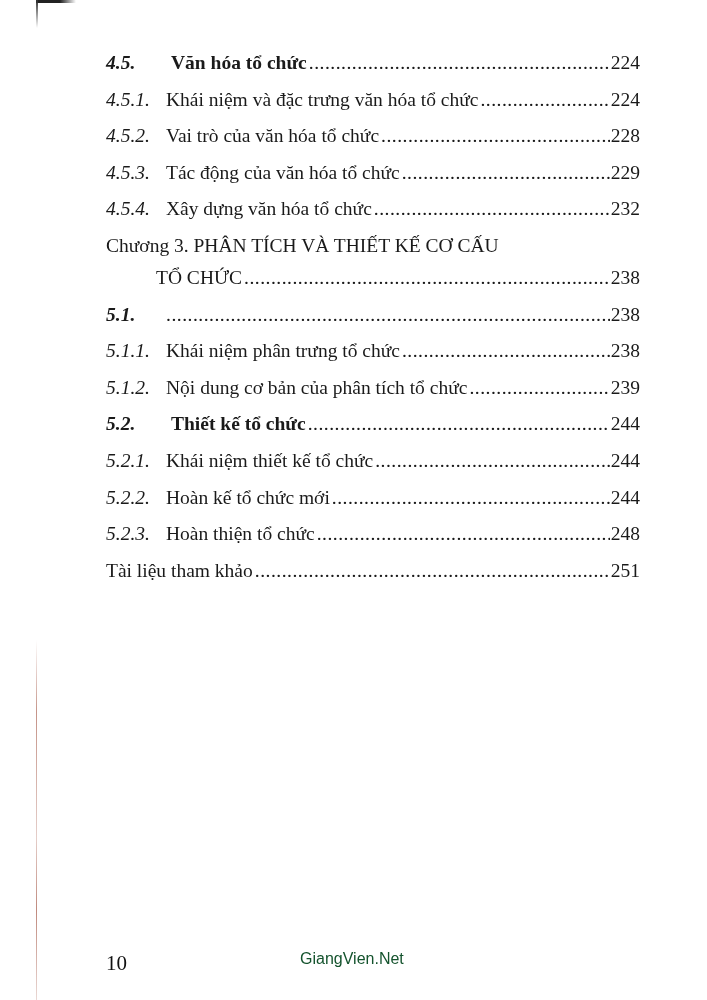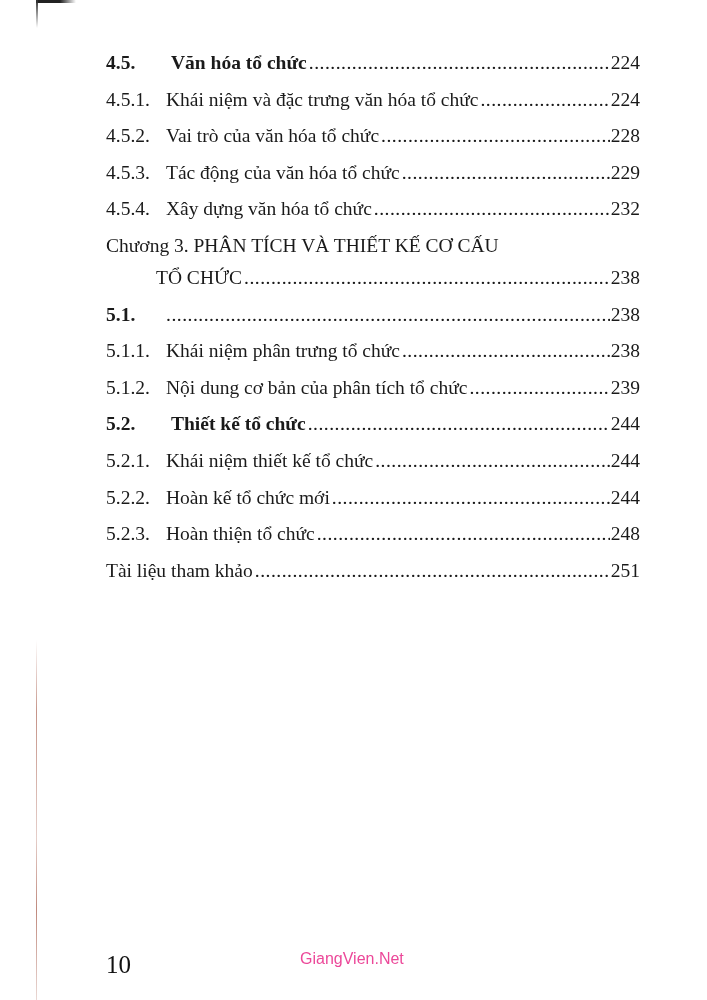--- a/index.html
+++ b/index.html
@@ -19,40 +19,40 @@
   }
   .edge-line {
     position: absolute; left: 36px; top: 640px; width: 1px; height: 360px;
     background: linear-gradient(180deg, rgba(150,60,40,0) 0%, rgba(150,60,40,0.55) 20%, rgba(150,60,40,0.25) 55%, rgba(150,60,40,0.6) 75%, rgba(150,60,40,0.2) 100%);
   }
   .toc { position: absolute; left: 106px; top: 52px; width: 534px; }
   .row {
     display: flex; align-items: baseline; font-size: 19.5px; line-height: 22px;
     height: 22px; margin-bottom: 14.6px; white-space: nowrap;
   }
-  .num { width: 60px; flex: 0 0 60px; }
+  .num { width: 60px; flex: 0 0 60px; font-style: italic; }
   .row.bold { font-weight: bold; }
   .row.bold .num { width: 60px; flex: 0 0 60px; }
   .title { flex: 0 0 auto; padding-right: 2px; }
   .row.bold .title { padding-left: 5px; }
   .leader {
     flex: 1 1 auto; overflow: hidden; font-weight: normal;
     letter-spacing: 0.5px;
   }
   .leader::before {
     content: "........................................................................................................................................................................................................";
   }
   .page { flex: 0 0 auto; font-weight: normal; padding-left: 1px; }
   .chapter-line1 { font-size: 19.5px; line-height: 22px; height: 22px; margin-bottom: 10px; margin-top: 8px; white-space: nowrap; }
   .chapter-line2 { padding-left: 50px; }
   .footer-page {
-    position: absolute; left: 106px; top: 951px; font-size: 25px; color: #111;
+    position: absolute; left: 106px; top: 951px; font-size: 21px; color: #111;
   }
   .watermark {
-    position: absolute; left: 300px; top: 950px; font-size: 16px; color: #ec4899;
+    position: absolute; left: 300px; top: 950px; font-size: 16px; color: #14532d;
     font-family: "Liberation Sans", "DejaVu Sans", sans-serif;
     text-align: center;
   }
 </style>
 </head>
 <body>
 
 <div class="corner-mark-h"></div>
 <div class="corner-mark-v"></div>
 <div class="edge-line"></div>

